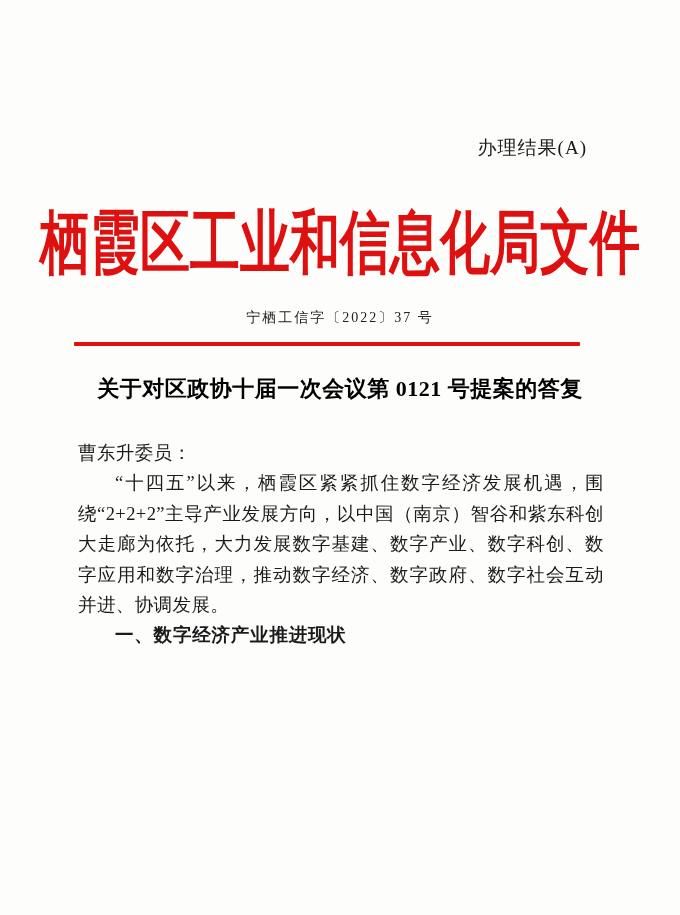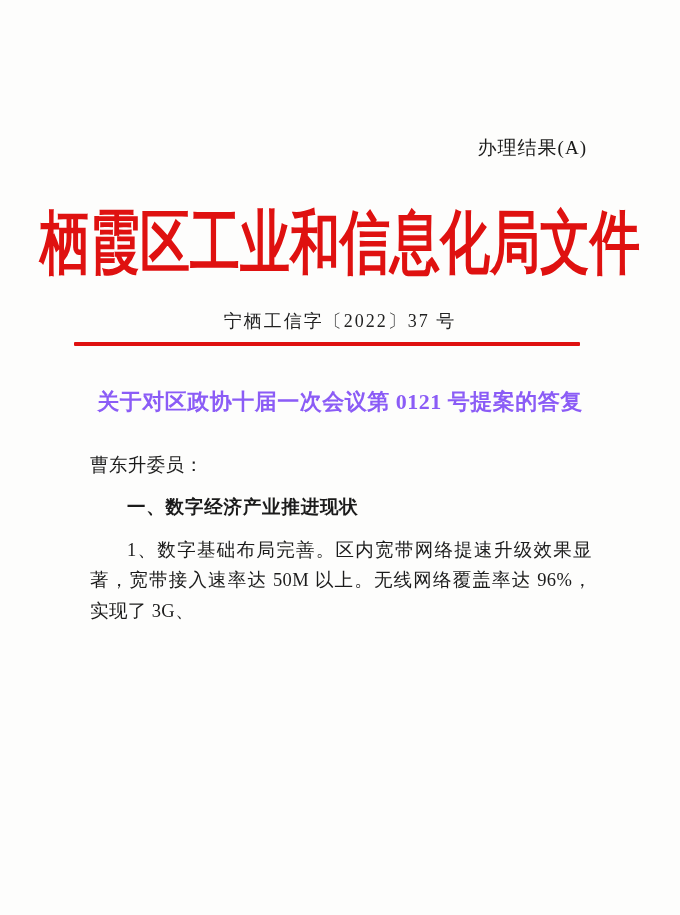--- a/index.html
+++ b/index.html
@@ -47,62 +47,62 @@
     transform-origin: top center;
     white-space: nowrap;
   }
   
   .docnum {
     position: absolute;
     top: 309px;
     left: 0;
     width: 100%;
     text-align: center;
-    font-size: 18px;
+    font-size: 14px;
     letter-spacing: 2px;
     color: #222;
   }
   
   .red-rule {
     position: absolute;
     top: 342px;
     left: 74px;
     width: 506px;
     height: 4px;
     background: var(--accent-red);
     border-radius: 1px;
   }
   
   .subject {
     position: absolute;
-    top: 387px;
+    top: 374px;
     left: 0;
     width: 100%;
     text-align: center;
     font-family: "Liberation Serif", serif;
     font-weight: 700;
     font-size: 22px;
     letter-spacing: 0.5px;
-    color: #8b5cf6;
+    color: #000000;
     white-space: nowrap;
   }
   
   .body-block {
     position: absolute;
     top: 438px;
     left: 78px;
     width: 526px;
     font-size: 18.5px;
     line-height: 30.4px;
     text-align: justify;
     text-justify: inter-character;
     color: #1b1b1b;
     letter-spacing: 0.4px;
   }
-  .body-block p { margin: 12px; }
+  .body-block p { margin: 0; }
   .para { text-indent: 2em; }
   .salutation { text-indent: 0; }
   .section-heading {
     text-indent: 2em;
     font-weight: 700;
     font-family: Liberation Serif, serif;
     letter-spacing: 0.8px;
   }
 </style>
 </head>
@@ -117,17 +117,17 @@
   <div class="agency">栖霞区工业和信息化局文件</div>
 
   <div class="docnum">宁栖工信字〔2022〕37 号</div>
 
   <div class="red-rule"></div>
 
   <div class="subject">关于对区政协十届一次会议第 0121 号提案的答复</div>
 
   <div class="body-block">
     <p class="salutation">曹东升委员：</p>
+    <p class="para">“十四五”以来，栖霞区紧紧抓住数字经济发展机遇，围绕“2+2+2”主导产业发展方向，以中国（南京）智谷和紫东科创大走廊为依托，大力发展数字基建、数字产业、数字科创、数字应用和数字治理，推动数字经济、数字政府、数字社会互动并进、协调发展。</p>
     <p class="section-heading">一、数字经济产业推进现状</p>
-    <p class="para">1、数字基础布局完善。区内宽带网络提速升级效果显著，宽带接入速率达 50M 以上。无线网络覆盖率达 96%，实现了 3G、</p>
   </div>
 
 </div>
 
 </body></html>

